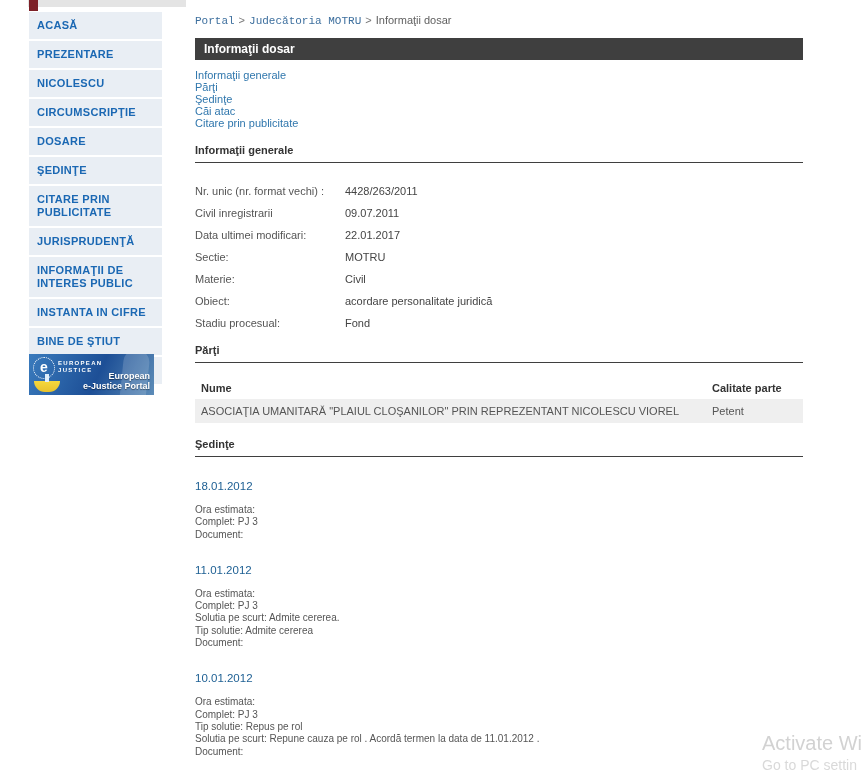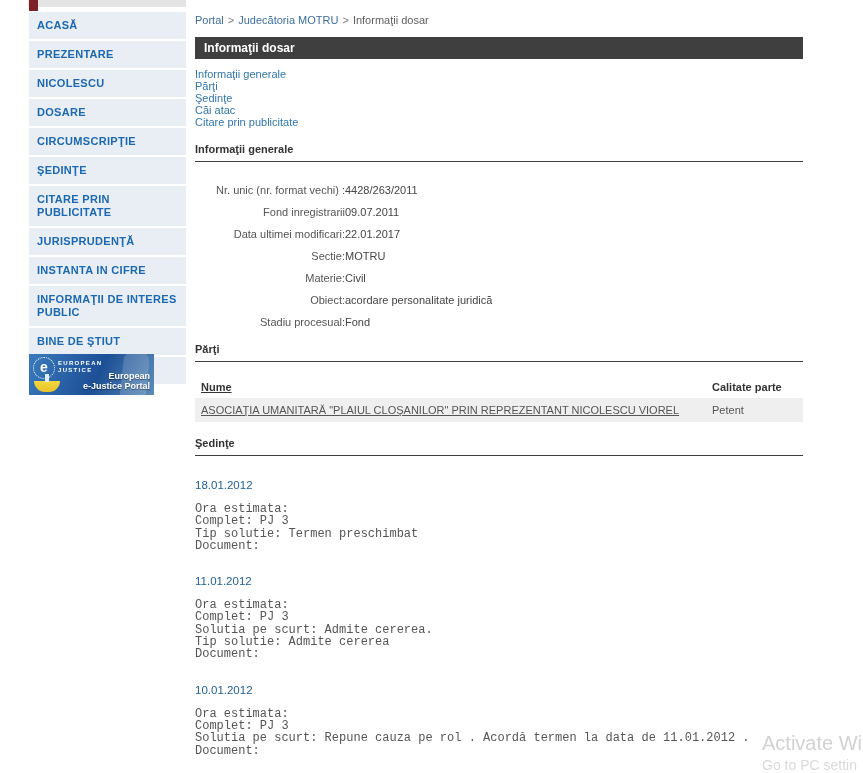--- a/index.html
+++ b/index.html
@@ -5,21 +5,21 @@
   html,body{margin:0;padding:0;}
   body{
     width:863px;height:773px;position:relative;overflow:hidden;
     background:#ffffff;font-family:"Liberation Sans",sans-serif;
   }
   
   .top-strip{position:absolute;left:28px;top:0;width:158px;height:7px;background:#e4e4e4;}
   .red-chip{position:absolute;left:29px;top:0;width:9px;height:11px;background:#7d2027;z-index:3;}
 
   
-  .sidebar{position:absolute;left:29px;top:12px;width:157px;}
+  .sidebar{position:absolute;left:29px;top:12px;width:133px;}
   .side-item{
     background:#e9eef4;color:#1b68b3;font-weight:bold;font-size:11px;
     letter-spacing:.3px;padding:7px 6px 7px 8px;margin-bottom:2px;
     line-height:13px;cursor:pointer;
   }
   .banner{
     position:absolute;left:29px;top:354px;width:125px;height:41px;
     background:linear-gradient(115deg,#3a7bbd 0%,#1d4f96 55%,#5c8cb8 100%);
     overflow:hidden;cursor:pointer;
   }
@@ -41,64 +41,64 @@
     content:"";position:absolute;left:11px;top:-7px;width:4px;height:8px;background:#dfeefb;
   }
   .ej-caption{
     position:absolute;right:4px;bottom:4px;color:#fff;text-align:right;
     font-size:9px;font-weight:bold;line-height:10px;text-shadow:0 1px 1px rgba(0,0,0,.45);
   }
 
   
   .main{position:absolute;left:195px;top:14px;width:608px;}
   .breadcrumb{font-size:11px;color:#5f5f5f;margin-bottom:11px;}
-  .breadcrumb a{color:#3d6f9e;text-decoration:none;cursor:pointer;}
+  .breadcrumb a{color:#3d6f9e;text-decoration:none;cursor:pointer;font-family:Liberation Mono, monospace;}
   .breadcrumb .sep{color:#777;padding:0 4px;}
   .title-bar{background:#3f3f3f;color:#ffffff;font-weight:bold;font-size:12px;padding:4px 9px;margin-bottom:9px;}
   .quick-links a{display:block;color:#3077ad;font-size:11px;line-height:12px;text-decoration:none;cursor:pointer;}
 
   .section-heading{
     font-weight:bold;font-size:11px;color:#333;margin-top:15px;
     padding-bottom:6px;border-bottom:1px solid #3f3f3f;
   }
   .fields{margin-top:22px;}
   .field-row{display:flex;font-size:11px;line-height:12px;margin-bottom:10px;}
-  .field-label{width:150px;color:#555;flex:none;text-align:right;}
+  .field-label{width:150px;color:#555;flex:none;}
   .field-value{color:#444;}
 
   .pt-table{margin-top:14px;font-size:11px;}
   .pt-header{display:flex;font-weight:bold;color:#333;padding:5px 6px;}
   .pt-row{display:flex;background:#efefef;color:#555;padding:6px 6px;}
-  .pt-name{flex:1;padding-right:18px;text-decoration:underline;}
+  .pt-name{flex:1;padding-right:18px;}
   .pt-cal{width:85px;flex:none;}
 
   .session-date{display:inline-block;color:#1d5f93;font-size:11.5px;text-decoration:none;cursor:pointer;margin:23px 0 12px;}
-  .session-lines div{font-size:12px;color:#555;line-height:12.3px;font-family:Liberation Mono, monospace;}
+  .session-lines div{font-size:10px;color:#555;line-height:12.3px;}
 
   .watermark{position:absolute;left:762px;top:731px;width:220px;color:#d2d2d2;}
   .watermark .wm1{font-size:20px;line-height:25px;}
   .watermark .wm2{font-size:14px;line-height:18px;color:#d9d9d9;}
 </style>
 </head>
 <body>
 
 <div class="top-strip"></div>
 <div class="red-chip"></div>
 
 <div class="sidebar">
   <div class="side-item">ACASĂ</div>
   <div class="side-item">PREZENTARE</div>
   <div class="side-item">NICOLESCU</div>
+  <div class="side-item">CIRCUMSCRIPŢIE</div>
   <div class="side-item">DOSARE</div>
-  <div class="side-item">CIRCUMSCRIPŢIE</div>
   <div class="side-item">ŞEDINŢE</div>
   <div class="side-item">CITARE PRIN PUBLICITATE</div>
   <div class="side-item">JURISPRUDENŢĂ</div>
+  <div class="side-item">INFORMAŢII DE INTERES PUBLIC</div>
   <div class="side-item">INSTANTA IN CIFRE</div>
-  <div class="side-item">INFORMAŢII DE INTERES PUBLIC</div>
   <div class="side-item">BINE DE ŞTIUT</div>
   <div class="side-item">CONTACT</div>
 </div>
 
 <div class="banner">
   <div class="statue"></div>
   <div class="ej-logo">e</div>
   <div class="ej-words">
     <div>EUROPEAN</div>
     <div>JUSTICE</div>
@@ -126,21 +126,21 @@
     <a>Citare prin publicitate</a>
   </div>
 
   <div class="section-heading">Informaţii generale</div>
   <div class="fields">
     <div class="field-row">
       <div class="field-label">Nr. unic (nr. format vechi) :</div>
       <div class="field-value">4428/263/2011</div>
     </div>
     <div class="field-row">
-      <div class="field-label">Fond inregistrarii</div>
+      <div class="field-label">Civil inregistrarii</div>
       <div class="field-value">09.07.2011</div>
     </div>
     <div class="field-row">
       <div class="field-label">Data ultimei modificari:</div>
       <div class="field-value">22.01.2017</div>
     </div>
     <div class="field-row">
       <div class="field-label">Sectie:</div>
       <div class="field-value">MOTRU</div>
     </div>
@@ -170,41 +170,41 @@
     </div>
   </div>
 
   <div class="section-heading">Şedinţe</div>
 
   <div>
     <a class="session-date">18.01.2012</a>
     <div class="session-lines">
       <div>Ora estimata:</div>
       <div>Complet: PJ 3</div>
-      <div>Tip solutie: Termen preschimbat</div>
       <div>Document:</div>
     </div>
   </div>
 
   <div>
     <a class="session-date">11.01.2012</a>
     <div class="session-lines">
       <div>Ora estimata:</div>
       <div>Complet: PJ 3</div>
       <div>Solutia pe scurt: Admite cererea.</div>
       <div>Tip solutie: Admite cererea</div>
       <div>Document:</div>
     </div>
   </div>
 
   <div>
     <a class="session-date">10.01.2012</a>
     <div class="session-lines">
       <div>Ora estimata:</div>
       <div>Complet: PJ 3</div>
+      <div>Tip solutie: Repus pe rol</div>
       <div>Solutia pe scurt: Repune cauza pe rol . Acordă termen la data de 11.01.2012 .</div>
       <div>Document:</div>
     </div>
   </div>
 
 </div>
 
 <div class="watermark">
   <div class="wm1">Activate Win</div>
   <div class="wm2">Go to PC settin</div>

